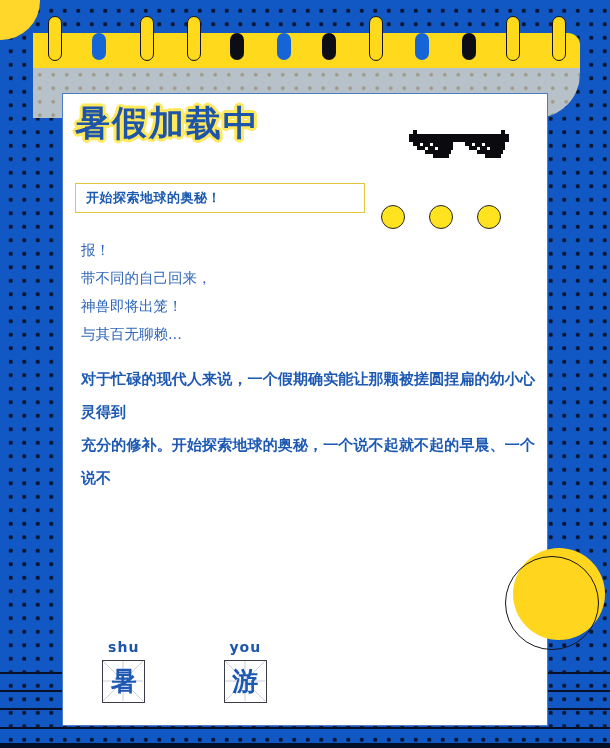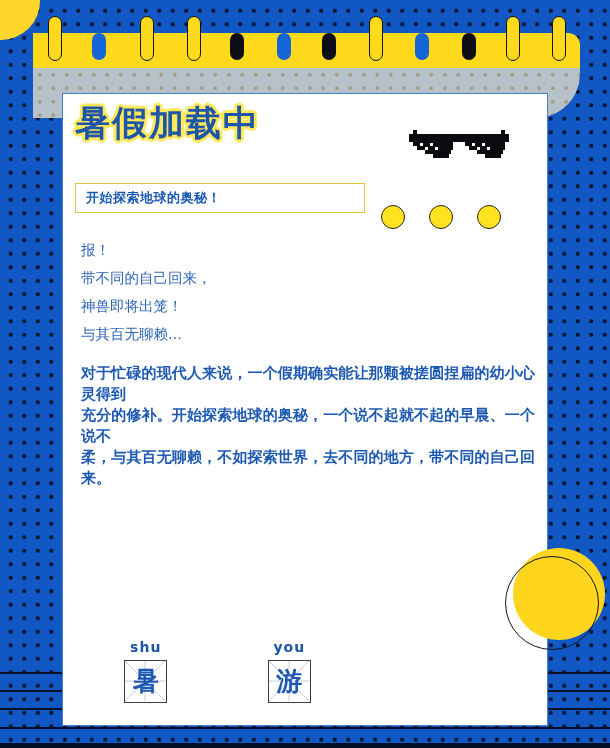--- a/index.html
+++ b/index.html
@@ -36,25 +36,25 @@
     text-shadow:2px 2px 0 #FFE85C,-2px 2px 0 #FFE85C,2px -2px 0 #FFE85C,-2px -2px 0 #FFE85C,0 3px 0 #FFE85C,3px 0 0 #FFE85C,0 -3px 0 #FFE85C,-3px 0 0 #FFE85C;
   }
   .subtitle-box{
     position:absolute;left:12px;top:69px;width:290px;height:30px;border:1.4px solid #E3C63E;box-sizing:border-box;
     display:flex;align-items:center;padding-left:10px;margin-top:20px;
   }
   .subtitle-box span{font-size:13px;font-weight:bold;color:#1B5AB2;letter-spacing:.5px;}
   .shades{position:absolute;left:346px;top:36px;width:100px;height:32px;}
   .dot-circle{position:absolute;top:111px;width:24px;height:24px;border-radius:50%;background:#FFE31F;border:1.6px solid #20242c;box-sizing:border-box;}
   .intro{position:absolute;left:18px;top:142px;font-size:14.5px;color:#2F66B8;line-height:28px;}
-  .para{position:absolute;left:18px;top:269px;width:454px;font-size:15px;font-weight:bold;color:#1D59B2;line-height:21px;text-align:justify;}
+  .para{position:absolute;left:18px;top:269px;width:454px;font-size:15px;font-weight:bold;color:#1D59B2;line-height:33px;text-align:justify;}
   .closing{position:absolute;left:18px;top:392px;font-size:15px;font-weight:bold;color:#1D59B2;line-height:28px;}
   
   .char-row{position:absolute;left:0;top:545px;width:486px;display:flex;}
-  .char-col{width:121.5px;display:flex;flex-direction:column;align-items:center;padding-left:22px;}
+  .char-col{width:121.5px;display:flex;flex-direction:column;align-items:center;}
   .pinyin{font-size:14px;font-weight:bold;color:#1D55A8;letter-spacing:1px;margin-bottom:5px;}
   .mi-box{position:relative;width:43px;height:43px;border:1.5px solid #3c3c46;box-sizing:border-box;background:#fff;}
   .mi-box svg{position:absolute;left:0;top:0;}
   .mi-char{position:absolute;left:0;top:0;width:100%;height:100%;display:flex;align-items:center;justify-content:center;
     font-size:26px;font-weight:bold;color:#1D59B2;}
   
   .accent-outline{position:absolute;left:505px;top:556px;width:94px;height:94px;border-radius:50%;border:1.8px solid #141420;box-sizing:border-box;}
   .accent-circle{position:absolute;left:513px;top:548px;width:92px;height:92px;border-radius:50%;background:#FFD51E;}
 </style>
 </head>
@@ -132,21 +132,20 @@
     <div class="intro">
       <div>报！</div>
       <div>带不同的自己回来，</div>
       <div>神兽即将出笼！</div>
       <div>与其百无聊赖...</div>
     </div>
 
     <div class="para">
       <div>对于忙碌的现代人来说，一个假期确实能让那颗被搓圆捏扁的幼小心灵得到</div>
       <div>充分的修补。开始探索地球的奥秘，一个说不起就不起的早晨、一个说不</div>
-      <div>柔，与其百无聊赖，不如探索世界，去不同的地方，带不同的自己回来。</div>
     </div>
 
 
     <div class="char-row">
       <div class="char-col">
         <div class="pinyin">shu</div>
         <div class="mi-box">
           <svg width="40" height="40" viewBox="0 0 40 40">
             <g stroke="#c9ced8" stroke-width="1">
               <line x1="0" y1="0" x2="40" y2="40"></line>

